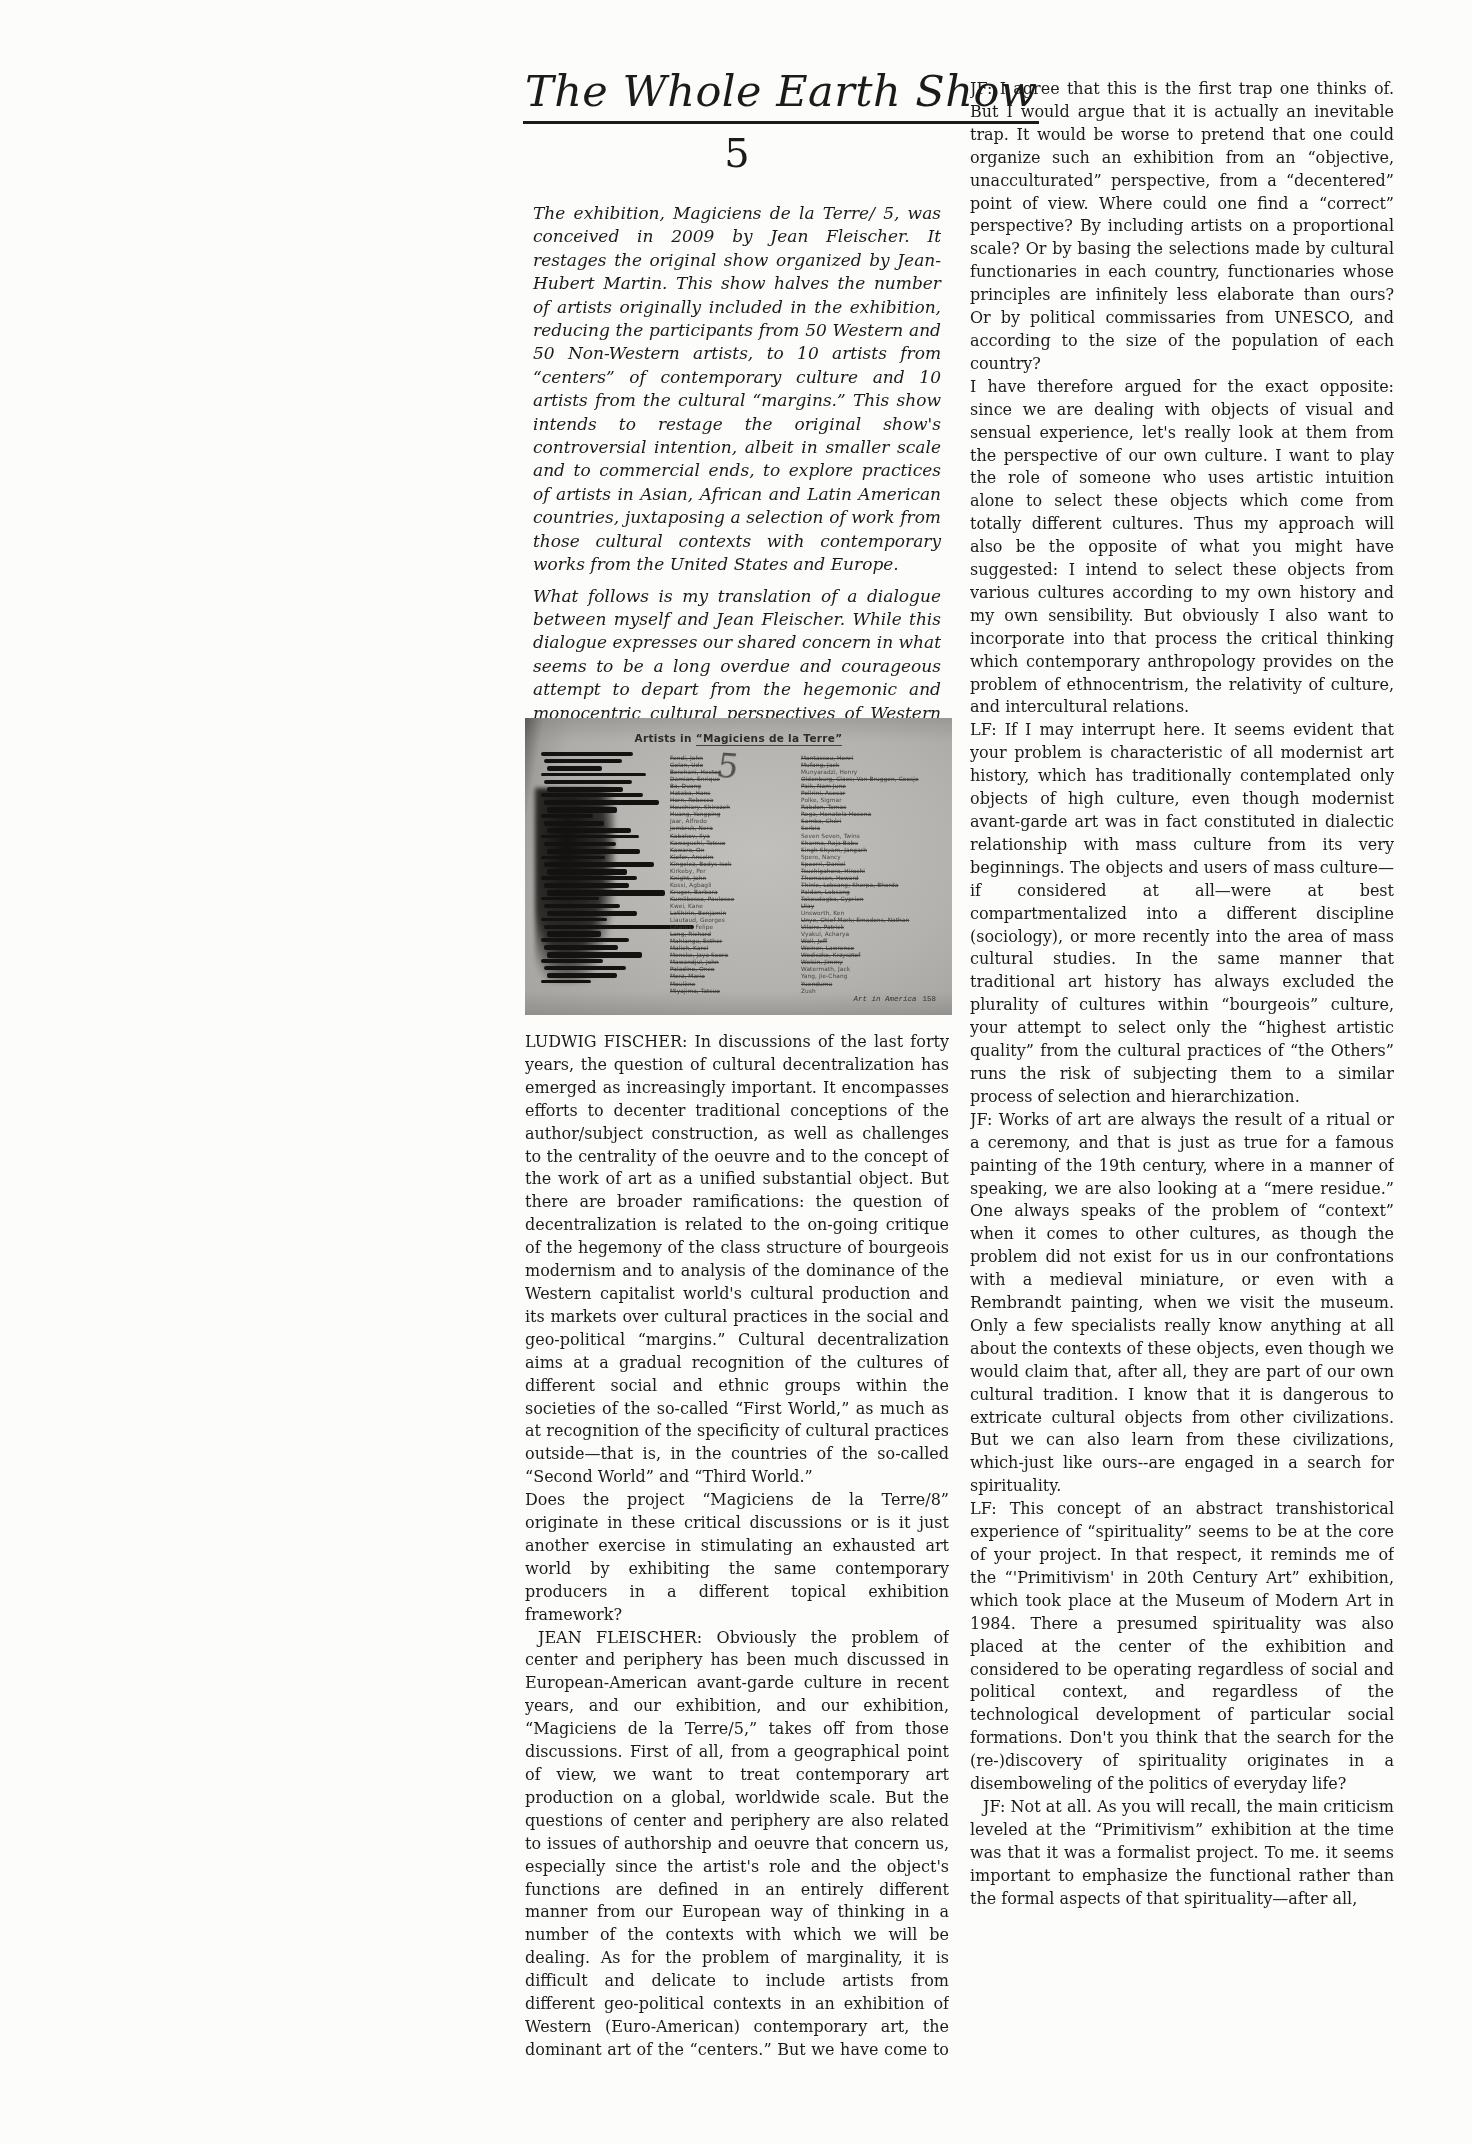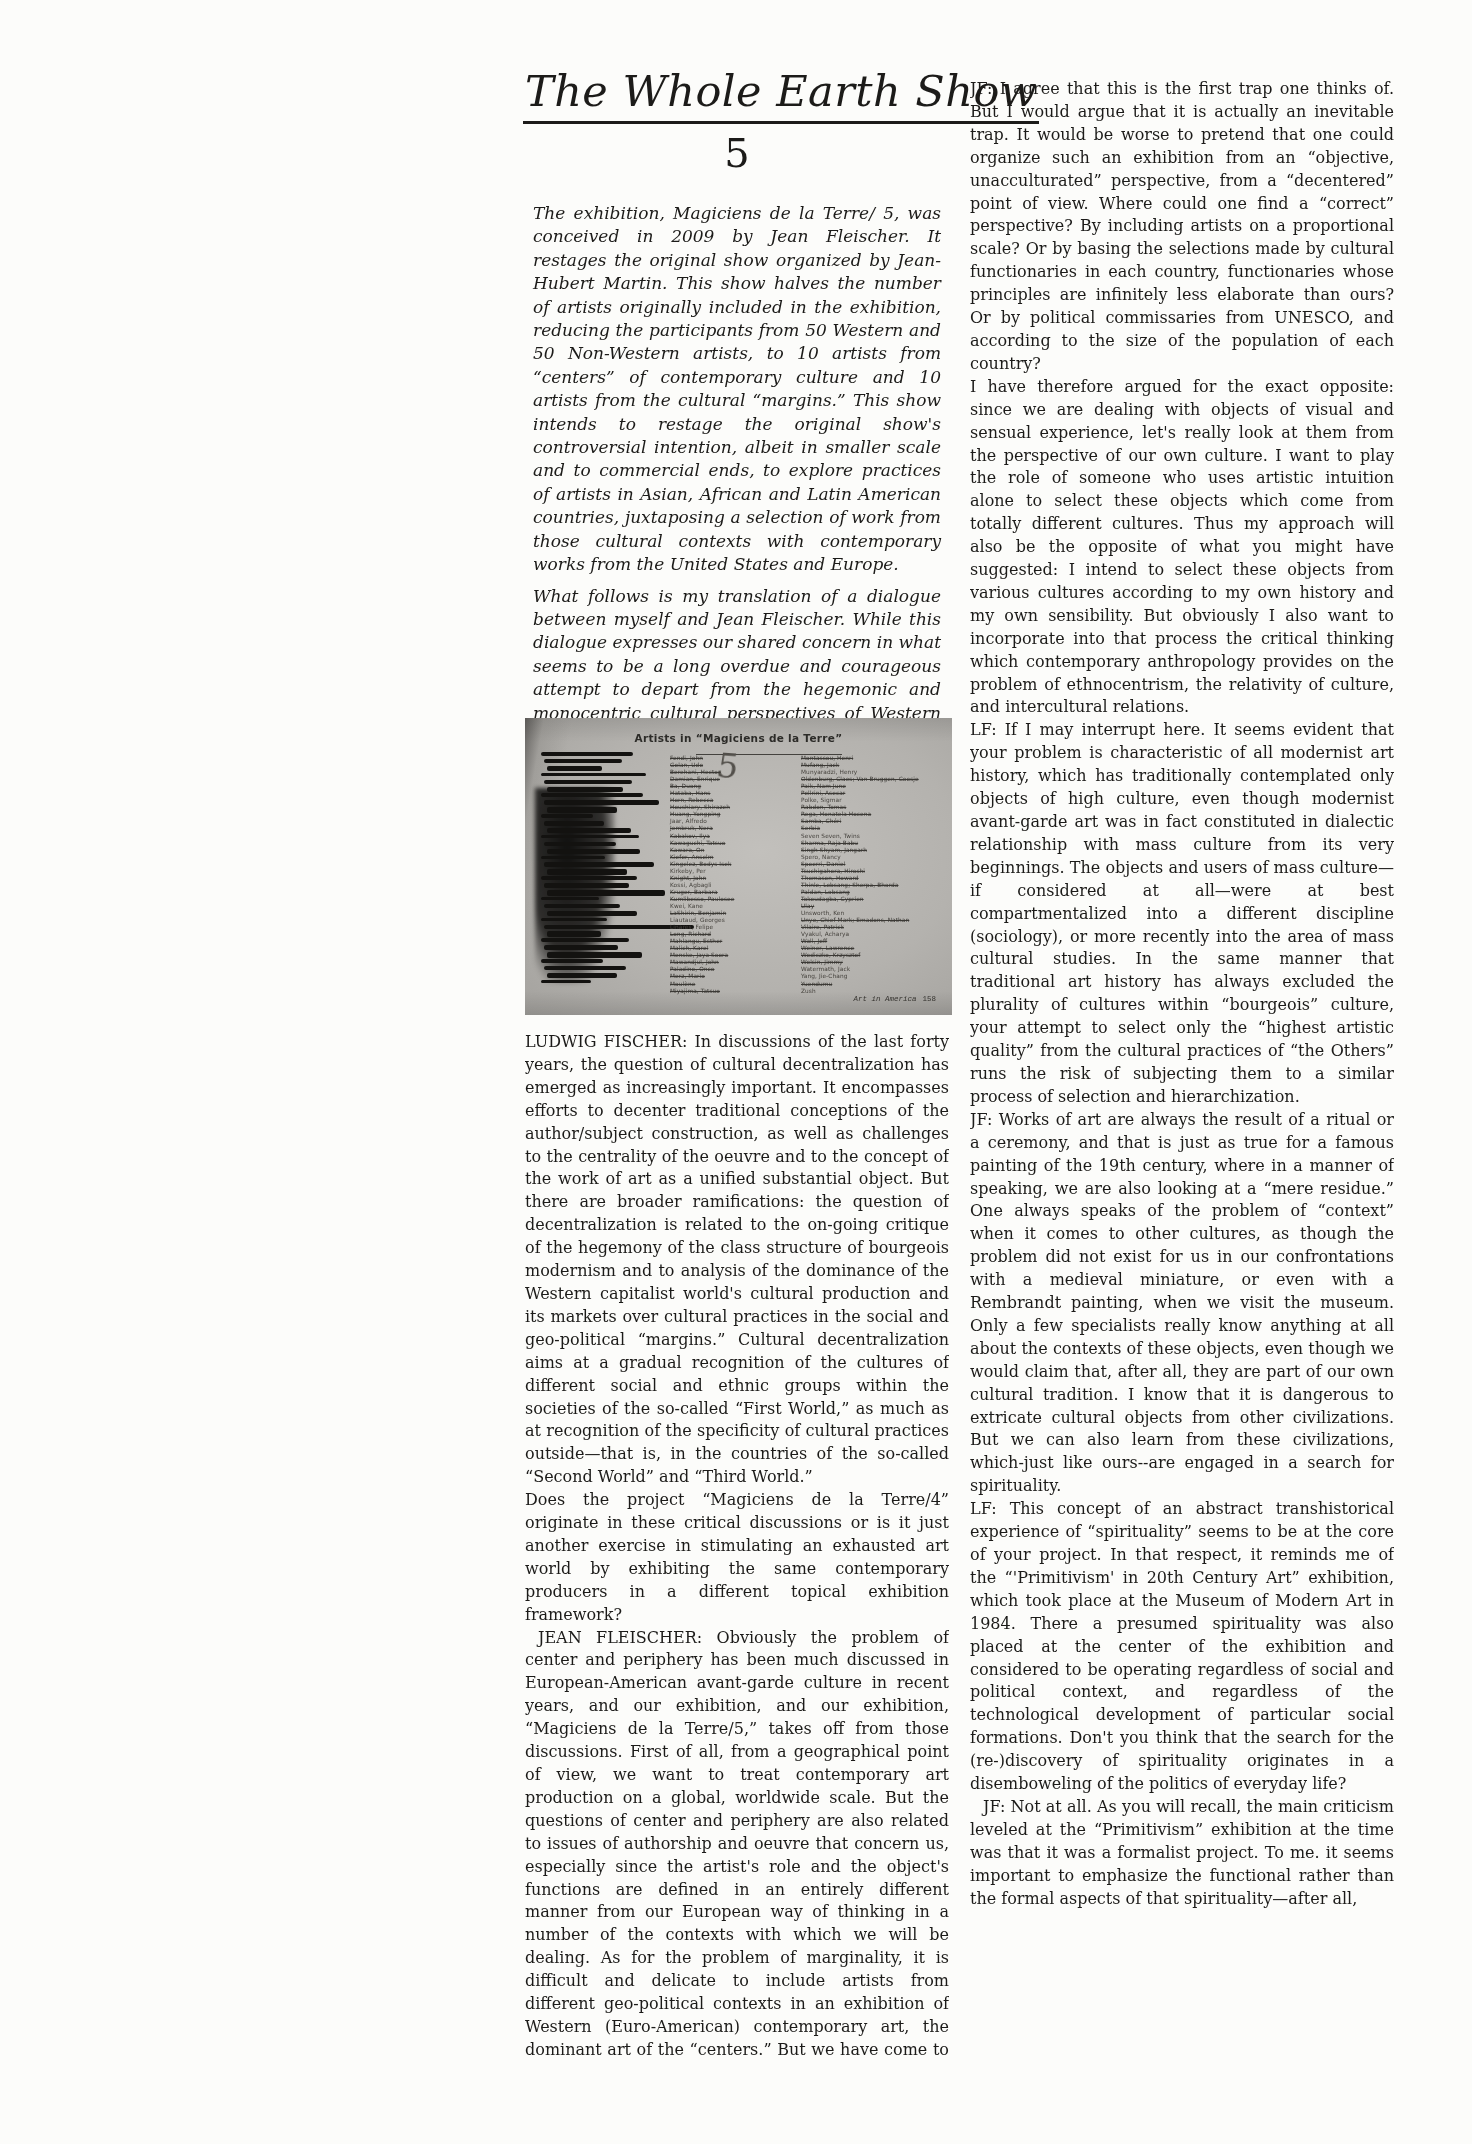--- a/index.html
+++ b/index.html
@@ -61,21 +61,21 @@
     font-family:"DejaVu Sans", sans-serif;
     color:var(--scan_ink);
   }
   .scan-title{
     position:absolute;left:0;top:14px;width:100%;
     text-align:center;
     font-weight:bold;font-size:10.5px;letter-spacing:.3px;
     color:#2c2b28;
     filter:blur(.3px);
   }
-  .scan-title .quoted{border-bottom:1.5px solid #44423e;padding-bottom:10px;}
+  .scan-title .quoted{border-bottom:1.5px solid #44423e;padding-bottom:1px;}
   .handwritten-five{
     position:absolute;left:192px;top:28px;
     font-family:"DejaVu Serif", serif;
     font-size:34px;font-weight:normal;
     color:#524f4a;
     transform:rotate(4deg) skewX(-5deg);
     filter:blur(.3px);
   }
   .scan-col{
     position:absolute;top:37px;
@@ -249,21 +249,21 @@
         <div class="scan-name struck">Yuendumu</div>
         <div class="scan-name">Zush</div>
       </div>
     <div class="scan-credit">
       <span>Art in America</span><span class="pageno">158</span>
     </div>
   </div>
 
   <div class="body-col col-left">
     <p>LUDWIG FISCHER:  In discussions of the last forty years, the question of cultural decentralization has emerged as increasingly important.  It encompasses efforts to decenter traditional conceptions of the author/subject construction, as well as challenges to the centrality of the oeuvre and to the concept of the work of art as a unified substantial object. But there are broader ramifications: the question of decentralization is related to the on-going critique of the hegemony of the class structure of bourgeois modernism and to analysis of the dominance of the Western capitalist world's cultural production and its markets over cultural practices in the social and geo-political “margins.”  Cultural decentralization aims at a gradual recognition of the cultures of different social and ethnic groups within the societies of the so-called “First World,” as much as at recognition of the specificity of cultural practices outside—that is, in the countries of the so-called “Second World” and “Third World.”</p>
-    <p>Does the project “Magiciens de la Terre/4” originate in these critical discussions or is it just another exercise in stimulating an exhausted art world by exhibiting the same contemporary producers in a different topical exhibition framework?</p>
+    <p>Does the project “Magiciens de la Terre/8” originate in these critical discussions or is it just another exercise in stimulating an exhausted art world by exhibiting the same contemporary producers in a different topical exhibition framework?</p>
     <p class="indent">JEAN FLEISCHER:  Obviously the problem of center and periphery has been much discussed in European-American avant-garde culture in recent years, and our exhibition, and our exhibition, “Magiciens de la Terre/5,” takes off from those discussions. First of all, from a geographical point of view, we want to treat contemporary art production on a global, worldwide scale.  But the questions of center and periphery are also related to issues of authorship and oeuvre that concern us, especially since the artist's role and the object's functions are defined in an entirely different manner from our European way of thinking in a number of the contexts with which we will be dealing.  As for the problem of marginality, it is difficult and delicate to include artists from different geo-political contexts in an exhibition of Western (Euro-American) contemporary art, the dominant art of the “centers.” But we have come to recognize that in order to have a center you need margins, and the inverse is true as</p>
   </div>
 
   <div class="body-col col-right">
     <p>JF: I agree that this is the first trap one thinks of. But I would argue that it is actually an inevitable trap. It would be worse to pretend that one could organize such an exhibition from an “objective, unacculturated” perspective, from a “decentered” point of view. Where could one find a “correct” perspective? By including artists on a proportional scale? Or by basing the selections made by cultural functionaries in each country, functionaries whose principles are infinitely less elaborate than ours? Or by political commissaries from UNESCO, and according to the size of the population of each country?</p>
     <p>I have therefore argued for the exact opposite: since we are dealing with objects of visual and sensual experience, let's really look at them from the perspective of our own culture. I want to play the role of someone who uses artistic intuition alone to select these objects which come from totally different cultures. Thus my approach will also be the opposite of what you might have suggested: I intend to select these objects from various cultures according to my own history and my own sensibility. But obviously I also want to incorporate into that process the critical thinking which contemporary anthropology provides on the problem of ethnocentrism, the relativity of culture, and intercultural relations.</p>
     <p>LF: If I may interrupt here.  It seems evident that your problem is characteristic of all modernist art history, which has traditionally contemplated only objects of high culture, even though modernist avant-garde art was in fact constituted in dialectic relationship with mass culture from its very beginnings. The objects and users of mass culture—if considered at all—were at best compartmentalized into a different discipline (sociology), or more recently into the area of mass cultural studies. In the same manner that traditional art history has always excluded the plurality of cultures within “bourgeois” culture, your attempt to select only the “highest artistic quality” from the cultural practices of “the Others” runs the risk of subjecting them to a similar process of selection and hierarchization.</p>
     <p>JF: Works of art are always the result of a ritual or a ceremony, and that is just as true for a famous painting of the 19th century, where in a manner of speaking, we are also looking at a “mere residue.” One always speaks of the problem of “context” when it comes to other cultures, as though the problem did not exist for us in our confrontations with a medieval miniature, or even with a Rembrandt painting, when we visit the museum. Only a few specialists really know anything at all about the contexts of these objects, even though we would claim that, after all, they are part of our own cultural tradition. I know that it is dangerous to extricate cultural objects from other civilizations. But we can also learn from these civilizations, which-just like ours--are engaged in a search for spirituality.</p>
     <p>LF: This concept of an abstract transhistorical experience of “spirituality” seems to be at the core of your project.  In that respect, it reminds me of the “'Primitivism' in 20th Century Art” exhibition, which took place at the Museum of Modern Art in 1984.  There a presumed spirituality was also placed at the center of the exhibition and considered to be operating regardless of social and political context, and regardless of the technological development of particular social formations. Don't you think that the search for the (re-)discovery of spirituality originates in a disemboweling of the politics of everyday life?</p>
     <p class="indent">JF: Not at all. As you will recall, the main criticism leveled at the “Primitivism” exhibition at the time was that it was a formalist project.  To me. it seems important to emphasize the functional rather than the formal aspects of that spirituality—after all,</p>

